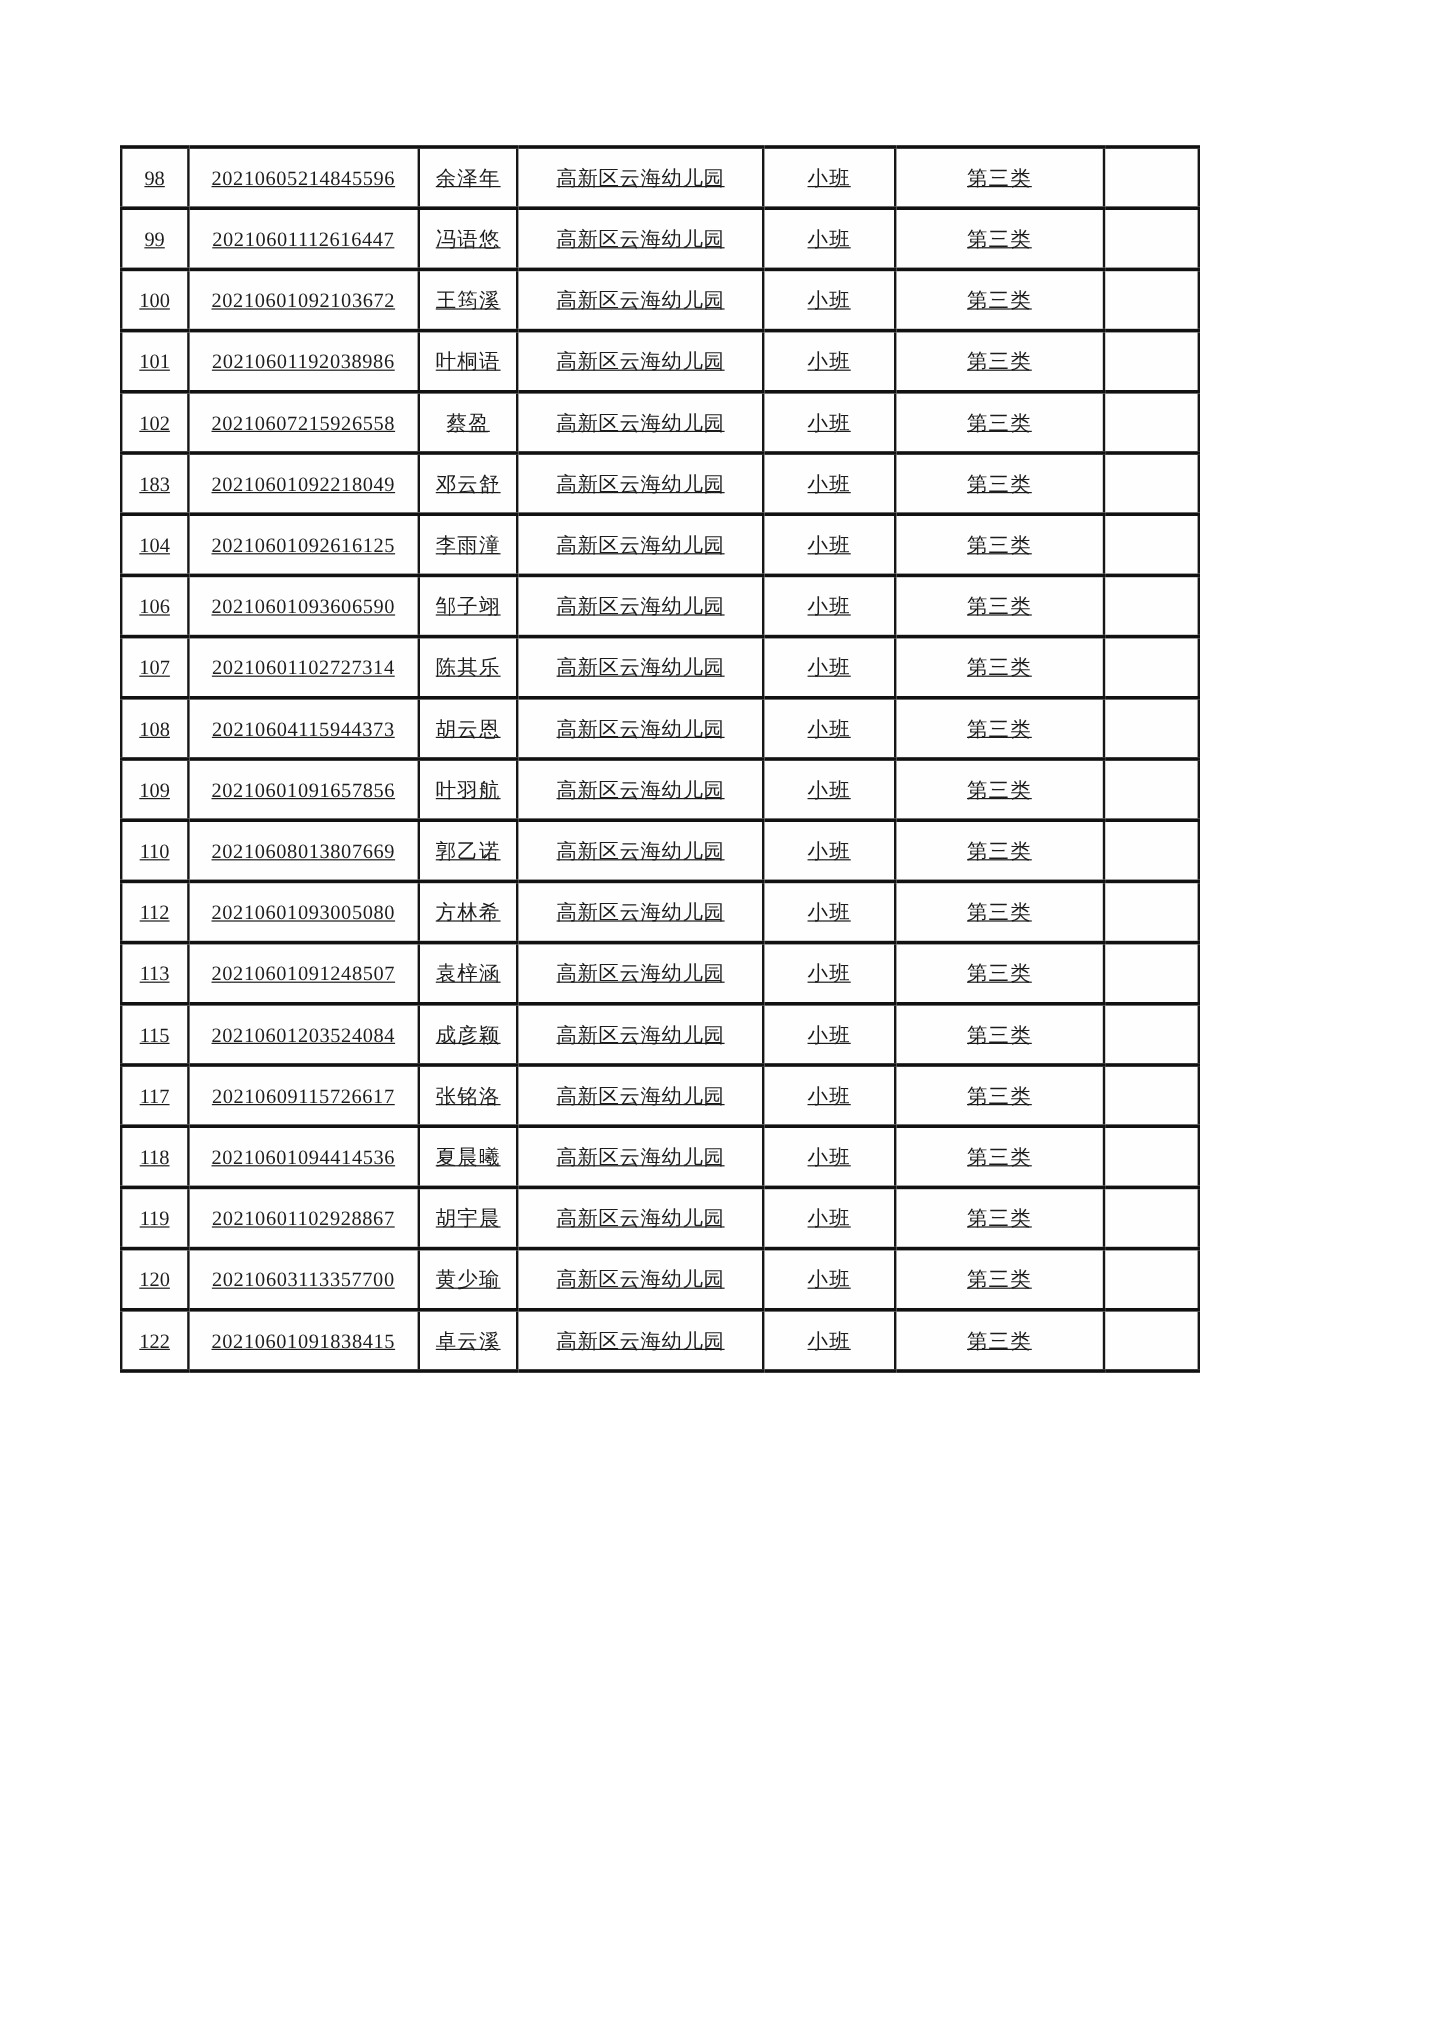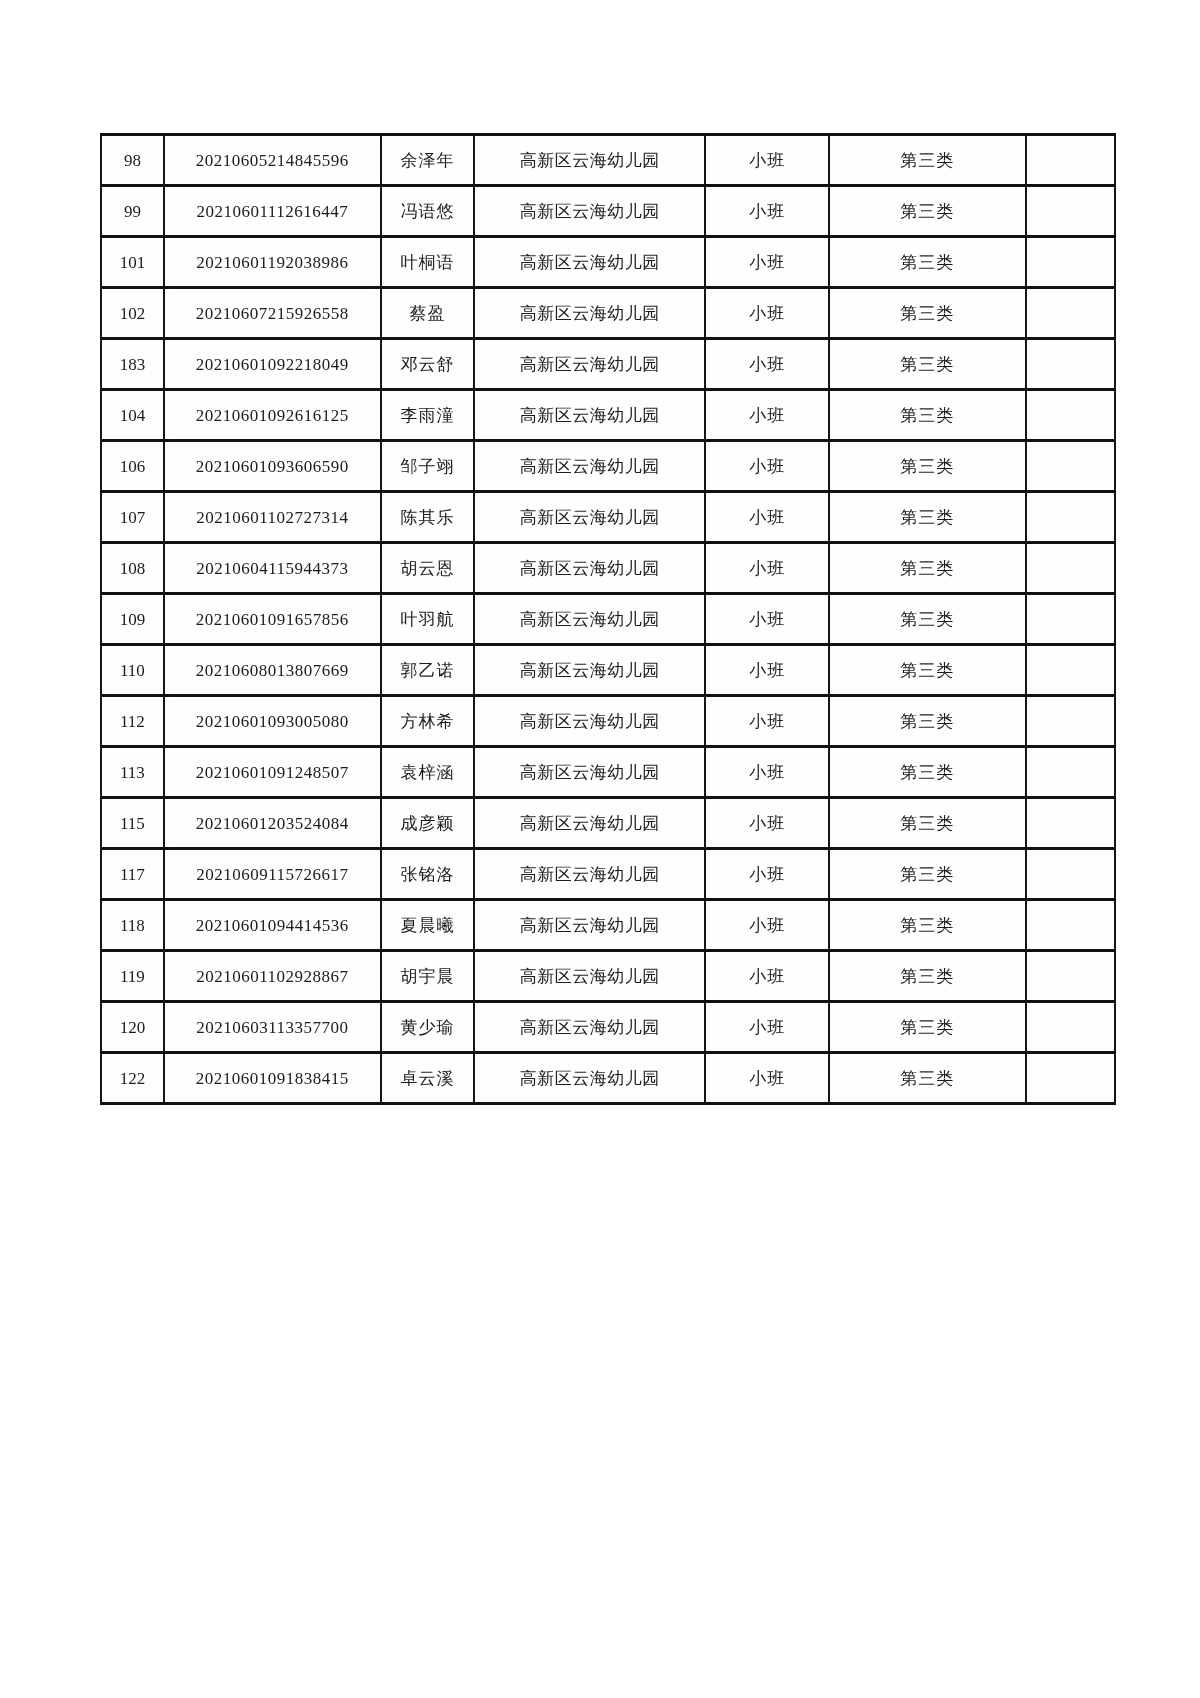--- a/index.html
+++ b/index.html
@@ -13,24 +13,25 @@
   .page {
     position: relative;
     width: 1200px;
     height: 1698px;
     background: #ffffff;
     overflow: hidden;
   }
   table.roster {
     position: absolute;
     left: 100px;
-    top: 133px;
-    width: 1016px;
+    top: 121px;
+    width: 900px;
     border-collapse: collapse;
     table-layout: fixed;
+    text-decoration: underline;
   }
   table.roster td {
     border-left: 2px solid #161616;
     border-right: 2px solid #161616;
     border-top: 3px solid #111111;
     border-bottom: 3px solid #111111;
     height: 51px;
     text-align: center;
     vertical-align: middle;
     font-size: 17px;
@@ -73,20 +74,29 @@
   <tr>
     <td class="c-no">99</td>
     <td class="c-id">20210601112616447</td>
     <td class="c-name">冯语悠</td>
     <td class="c-school">高新区云海幼儿园</td>
     <td class="c-class">小班</td>
     <td class="c-cat">第三类</td>
     <td class="c-note"></td>
   </tr>
 
+  <tr>
+    <td class="c-no">100</td>
+    <td class="c-id">20210601092103672</td>
+    <td class="c-name">王筠溪</td>
+    <td class="c-school">高新区云海幼儿园</td>
+    <td class="c-class">小班</td>
+    <td class="c-cat">第三类</td>
+    <td class="c-note"></td>
+  </tr>
 
   <tr>
     <td class="c-no">101</td>
     <td class="c-id">20210601192038986</td>
     <td class="c-name">叶桐语</td>
     <td class="c-school">高新区云海幼儿园</td>
     <td class="c-class">小班</td>
     <td class="c-cat">第三类</td>
     <td class="c-note"></td>
   </tr>

